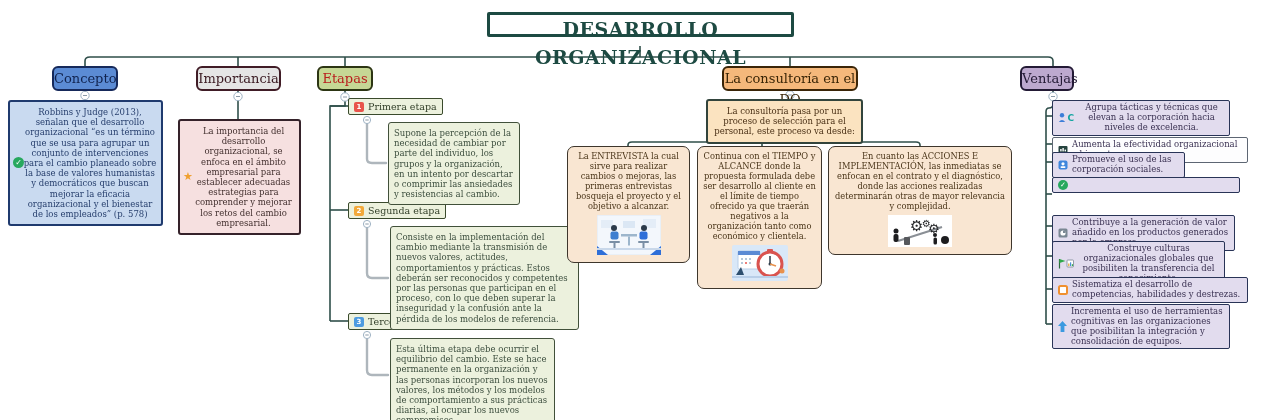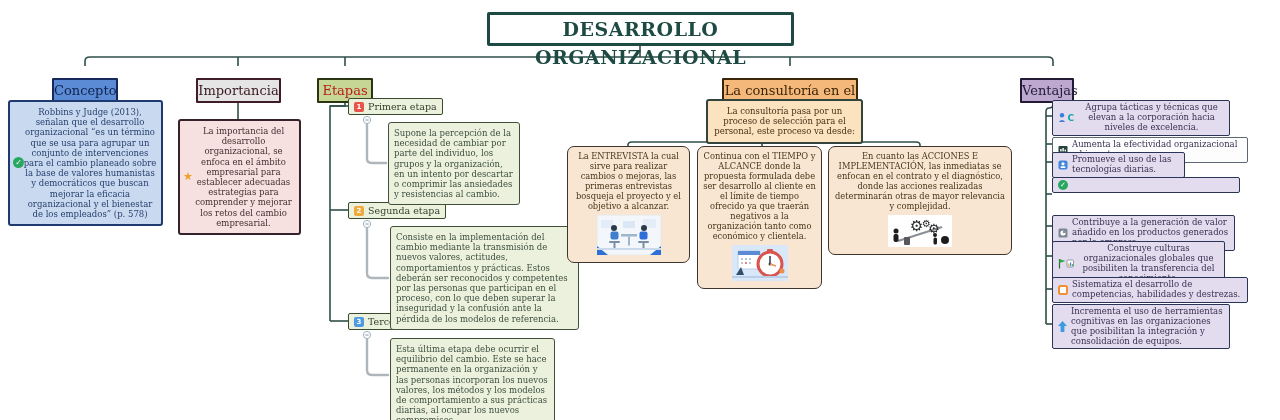--- a/index.html
+++ b/index.html
@@ -1,23 +1,23 @@
 <!DOCTYPE html>
 <html><head>
 <meta charset="utf-8">
 <style>
   html,body{margin:0;padding:0;background:#ffffff;}
   #canvas{position:relative;width:1280px;height:420px;background:#ffffff;overflow:hidden;
           font-family:"DejaVu Serif",serif;}
   #wires{position:absolute;left:0;top:0;width:1280px;height:420px;}
   .node{position:absolute;box-sizing:border-box;}
-  .title-box{left:487px;top:12px;width:307px;height:34px;background:#fff;border:3px solid #1d4a42;
+  .title-box{left:487px;top:12px;width:307px;height:25px;background:#fff;border:3px solid #1d4a42;
              color:#1d4a42;font-size:19px;font-weight:bold;text-align:center;line-height:28px;
              letter-spacing:.5px;border-radius:2px;}
-  .hdr{border:2px solid;border-radius:1px;text-align:center;font-size:13px;height:25px;line-height:21px;margin-top:12px;}
+  .hdr{border:2px solid;border-radius:6px;text-align:center;font-size:13px;height:25px;line-height:21px;}
   .hdr-concepto{left:52px;top:66px;width:66px;background:#5b8bd4;border-color:#16295a;color:#10224d;}
   .hdr-importancia{left:196px;top:66px;width:85px;background:#e5e5e5;border-color:#401c26;color:#3a1a22;}
   .hdr-etapas{left:317px;top:66px;width:56px;background:#c6d795;border-color:#2c3513;color:#b91c1c;}
   .hdr-consultoria{left:722px;top:66px;width:136px;background:#f5b87b;border-color:#3a2508;color:#3a2506;}
   .hdr-ventajas{left:1020px;top:66px;width:54px;background:#bda9cf;border-color:#231a35;color:#231a35;}
   .desc{font-size:8.5px;line-height:1.2;text-align:center;border-radius:3px;padding:5px 4px;border:2px solid;}
   .desc-concepto{left:8px;top:100px;width:155px;background:#c9daf0;border-color:#1f3a6e;color:#28406e;padding-left:13px;}
   .desc-importancia{left:178px;top:119px;width:123px;background:#f6e0e0;border-color:#35222a;color:#43302f;padding-left:12px;}
   .side-ic{position:absolute;left:3px;top:50%;margin-top:-6px;}
   .stage-label{display:flex;align-items:center;gap:4px;font-size:9.5px;background:#ecf1dd;
@@ -233,21 +233,21 @@
     <span class="grow vtext-l">Aumenta la efectividad organizacional y bienestar.</span>
   </div>
   <div class="node vitem v3">
     <span class="ic">
       <svg width="10" height="10">
           <rect x="0.5" y="0.5" width="9" height="9" rx="2" fill="#3f86dc"></rect>
           <circle cx="5" cy="3.8" r="1.6" fill="#fff"></circle>
           <rect x="2.5" y="6.2" width="5" height="1.8" rx="0.9" fill="#fff"></rect>
         </svg>
     </span>
-    <span class="grow vtext-l">Promueve el uso de las tecnologías diarias.</span>
+    <span class="grow vtext-l">Promueve el uso de las corporación sociales.</span>
   </div>
   <div class="node vitem v4">
     <span class="ic circ-chip" style="width:10px;height:10px;font-size:7px;">✓</span>
   </div>
   <div class="node vitem v5">
     <span class="ic">
       <svg width="10" height="10">
           <rect x="0.5" y="0.5" width="9" height="9" rx="1.5" fill="#7a8793"></rect>
           <circle cx="5" cy="5" r="2.6" fill="#fff"></circle>
           <path d="M5,5 L5,2.4 A2.6,2.6 0 0 1 7.6,5 Z" fill="#7a8793"></path>

